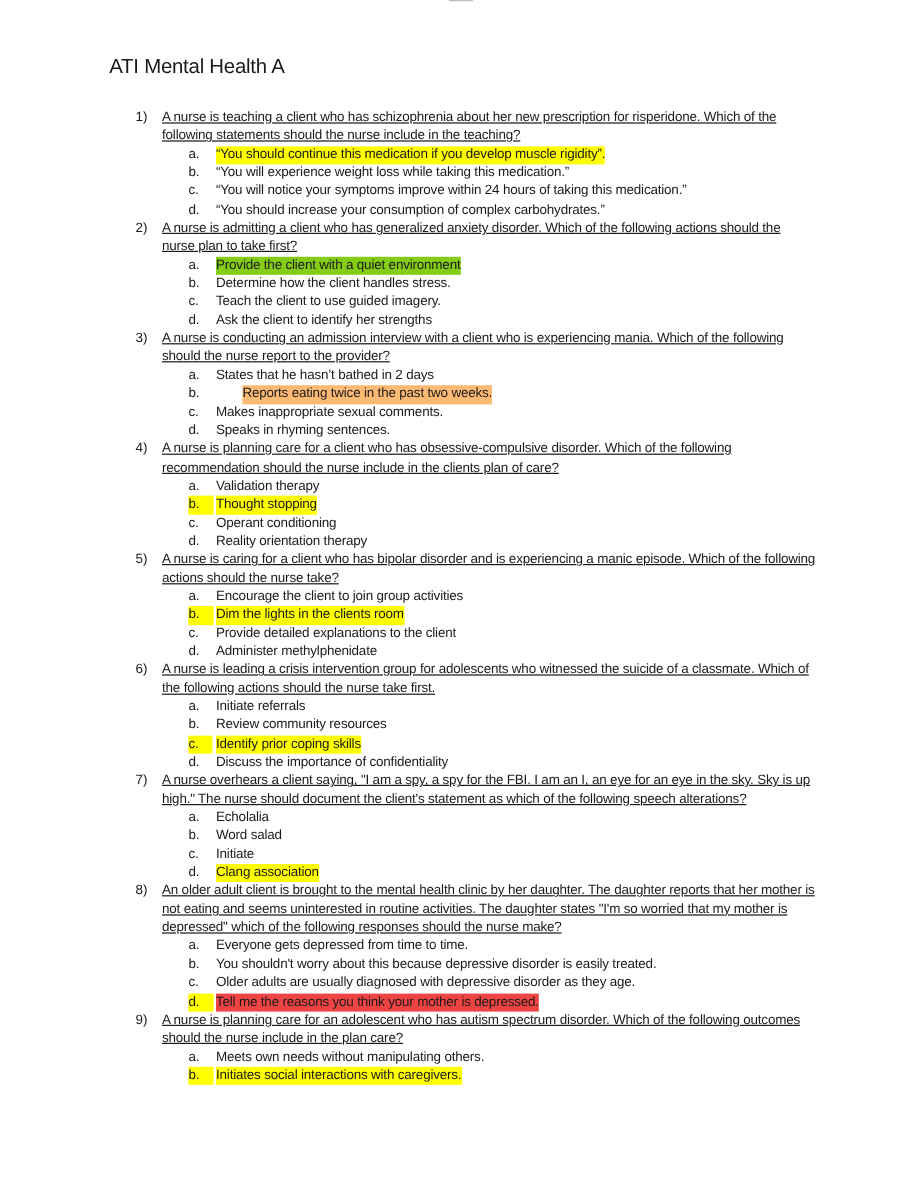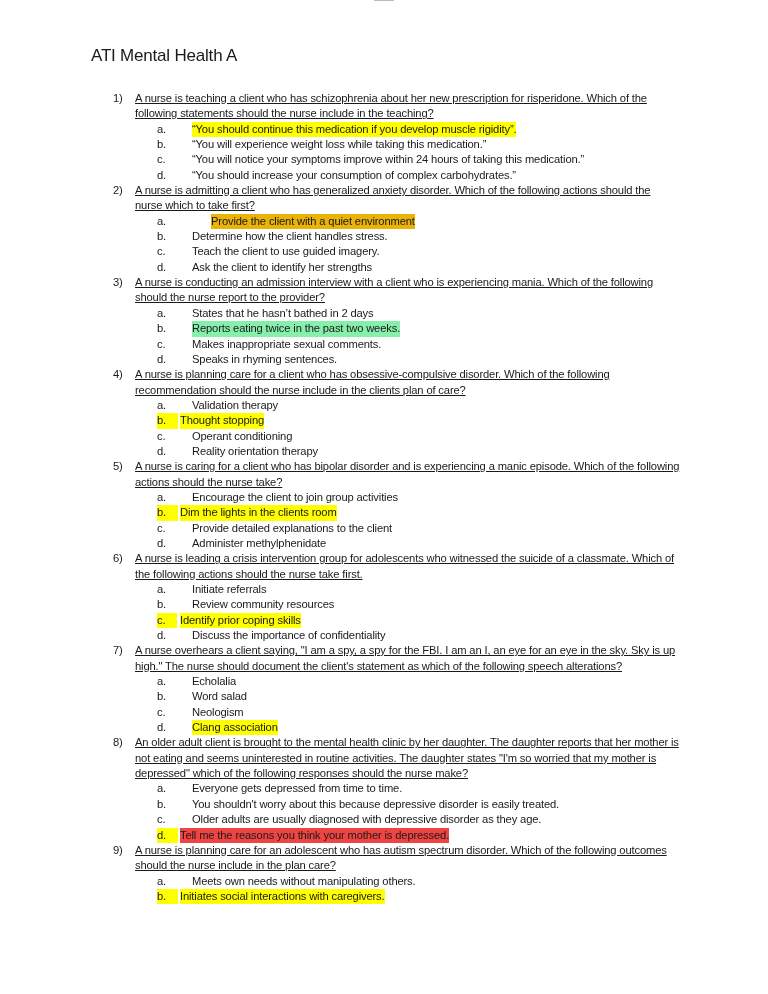--- a/index.html
+++ b/index.html
@@ -6,21 +6,21 @@
   body { width: 768px; height: 994px; position: relative; overflow: hidden;
          font-family: "Liberation Sans", sans-serif; color: #1a1a1a; }
   .watermark { position: absolute; top: 0; left: 374px; width: 20px; height: 3px; border-top: 1px solid #bbb; }
   .doc-title { position: absolute; left: 91px; top: 46px; font-size: 17px; letter-spacing: -0.2px; }
   .qlist { position: absolute; left: 0; top: 91px; width: 768px; }
   .q { position: relative; font-size: 11.2px; line-height: 15.35px; letter-spacing: -0.15px; }
   .q-num { position: absolute; left: 113px; top: 0; }
   .q-text { margin-left: 135px; width: 545px; text-decoration: underline; }
   .opt { position: relative; height: 15.35px; }
   .opt-letter { position: absolute; left: 157px; top: 0; }
-  .opt-text { position: absolute; left: 192px; top: 0; white-space: nowrap; }
+  .opt-text { position: absolute; left: 180px; top: 0; white-space: nowrap; }
   .hl-text .opt-text { background: #ffff00; }
   .hl-full .opt-letter, .hl-full .opt-text { background: #ffff00; }
   .hl-full .opt-letter { padding-right: 12px; }
   .hl-full .opt-text { left: 180px; }
 </style>
 </head>
 <body>
 
 <div class="watermark"></div>
 
@@ -45,25 +45,25 @@
       <span class="opt-text">“You will notice your symptoms improve within 24 hours of taking this medication.”</span>
     </div>
         <div class="opt">
       <span class="opt-letter">d.</span>
       <span class="opt-text">“You should increase your consumption of complex carbohydrates.”</span>
     </div>
       </div>
     </div>
     <div class="q">
       <span class="q-num">2)</span>
-      <div class="q-text">A nurse is admitting a client who has generalized anxiety disorder. Which of the following actions should the nurse which to take first?</div>
-      <div class="opts">
-        <div class="opt hl-text">
-      <span class="opt-letter">a.</span>
-      <span class="opt-text" style="background: #eab308; margin-left: 19px;">Provide the client with a quiet environment</span>
+      <div class="q-text">A nurse is admitting a client who has generalized anxiety disorder. Which of the following actions should the nurse plan to take first?</div>
+      <div class="opts">
+        <div class="opt hl-text">
+      <span class="opt-letter">a.</span>
+      <span class="opt-text" style="background: #84cc16;">Provide the client with a quiet environment</span>
     </div>
         <div class="opt">
       <span class="opt-letter">b.</span>
       <span class="opt-text">Determine how the client handles stress.</span>
     </div>
         <div class="opt">
       <span class="opt-letter">c.</span>
       <span class="opt-text">Teach the client to use guided imagery.</span>
     </div>
         <div class="opt">
@@ -75,21 +75,21 @@
     <div class="q">
       <span class="q-num">3)</span>
       <div class="q-text">A nurse is conducting an admission interview with a client who is experiencing mania. Which of the following should the nurse report to the provider?</div>
       <div class="opts">
         <div class="opt">
       <span class="opt-letter">a.</span>
       <span class="opt-text">States that he hasn’t bathed in 2 days</span>
     </div>
         <div class="opt hl-text">
       <span class="opt-letter">b.</span>
-      <span class="opt-text" style="background: #86efac;">Reports eating twice in the past two weeks.</span>
+      <span class="opt-text" style="background: #fdba74; margin-left: 22px;">Reports eating twice in the past two weeks.</span>
     </div>
         <div class="opt">
       <span class="opt-letter">c.</span>
       <span class="opt-text">Makes inappropriate sexual comments.</span>
     </div>
         <div class="opt">
       <span class="opt-letter">d.</span>
       <span class="opt-text">Speaks in rhyming sentences.</span>
     </div>
       </div>
@@ -167,21 +167,21 @@
         <div class="opt">
       <span class="opt-letter">a.</span>
       <span class="opt-text">Echolalia</span>
     </div>
         <div class="opt">
       <span class="opt-letter">b.</span>
       <span class="opt-text">Word salad</span>
     </div>
         <div class="opt">
       <span class="opt-letter">c.</span>
-      <span class="opt-text">Neologism</span>
+      <span class="opt-text">Initiate</span>
     </div>
         <div class="opt hl-text">
       <span class="opt-letter">d.</span>
       <span class="opt-text" style="background: rgb(255, 255, 0);">Clang association</span>
     </div>
       </div>
     </div>
     <div class="q">
       <span class="q-num">8)</span>
       <div class="q-text">An older adult client is brought to the mental health clinic by her daughter. The daughter reports that her mother is not eating and seems uninterested in routine activities. The daughter states "I'm so worried that my mother is depressed" which of the following responses should the nurse make?</div>

